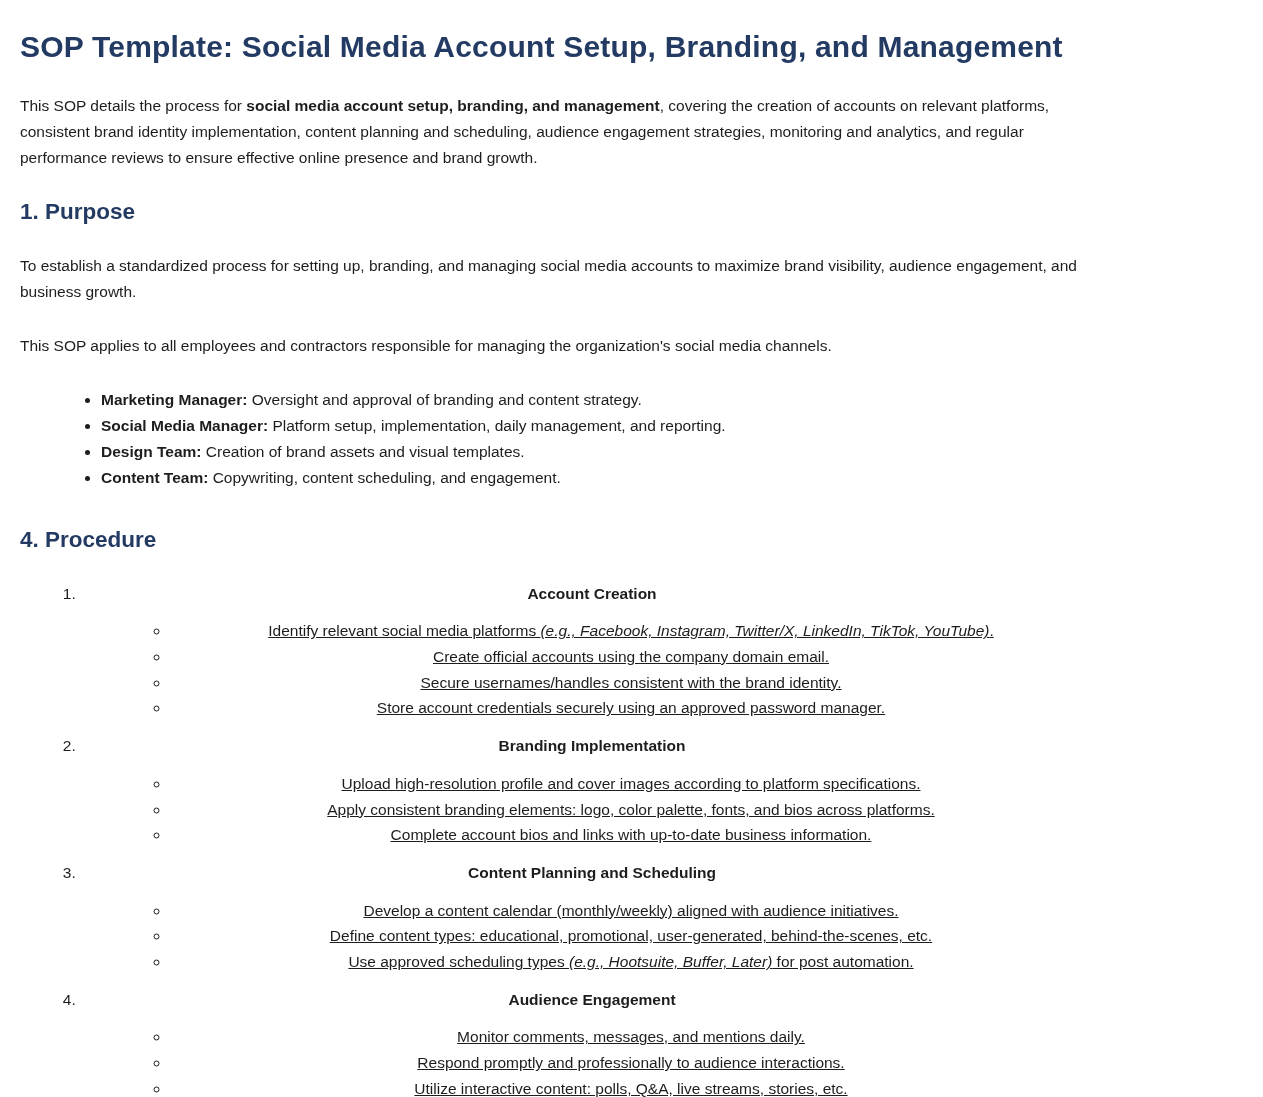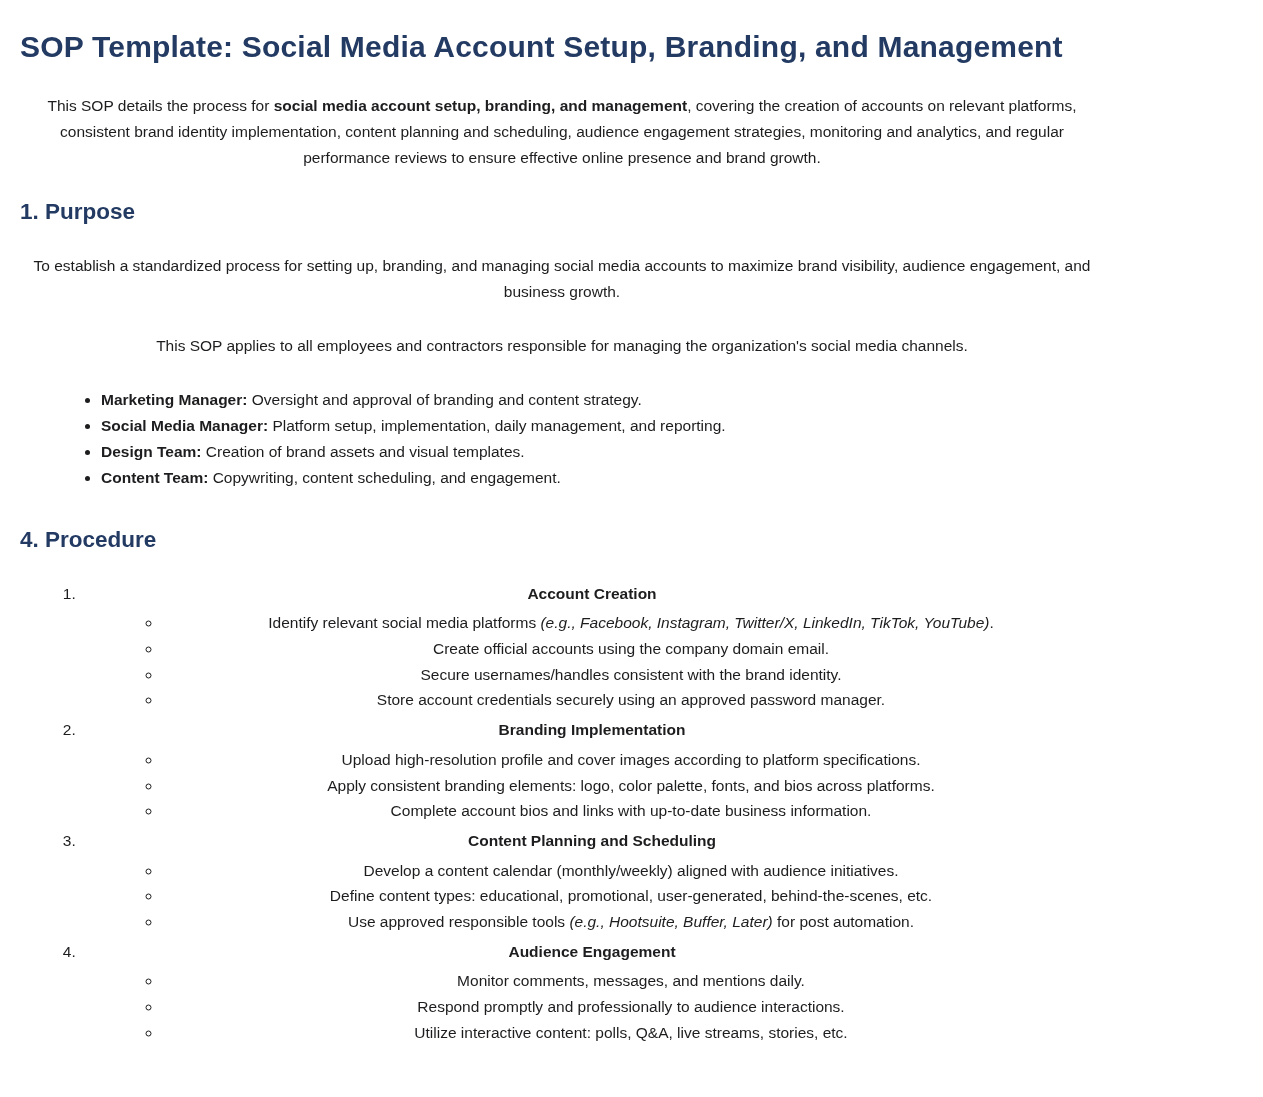--- a/index.html
+++ b/index.html
@@ -31,43 +31,43 @@
   }
   h2.section-heading {
     margin: 28px 0 28px 0;
     font-size: 22.5px;
     line-height: 26px;
     font-weight: 700;
     color: #233a63;
   }
   p.body-text {
     margin: 0 0 28px 0;
-    text-align: center;
   }
   ul.resp-list {
     margin: 0 0 36px 0;
     padding: 0 0 0 81px;
     list-style-type: disc;
   }
   ul.resp-list > li {
     line-height: 25.9px;
   }
   ol.proc-list {
     margin: 0 0 0 0;
     padding: 0 0 0 60px;
     list-style-type: decimal;
     text-align: center;
   }
   ol.proc-list > li {
     line-height: 25.7px;
   }
   ul.sub-list {
-    margin: 4px;
+    margin: 12px;
     padding: 0 0 0 78px;
     list-style-type: circle;
+    text-decoration: underline;
   }
   ul.sub-list > li {
     line-height: 25.7px;
   }
   strong { font-weight: 700; }
   em { font-style: italic; }
 </style>
 </head>
 <body>
 
@@ -109,21 +109,21 @@
         <li><span>Apply consistent branding elements: logo, color palette, fonts, and bios across platforms.</span><em></em><span></span></li>
         <li><span>Complete account bios and links with up-to-date business information.</span><em></em><span></span></li>
       </ul>
     </li>
 
     <li>
       <strong>Content Planning and Scheduling</strong>
       <ul class="sub-list">
         <li><span>Develop a content calendar (monthly/weekly) aligned with audience initiatives.</span><em></em><span></span></li>
         <li><span>Define content types: educational, promotional, user-generated, behind-the-scenes, etc.</span><em></em><span></span></li>
-        <li><span>Use approved responsible tools </span><em>(e.g., Hootsuite, Buffer, Later)</em><span> for post automation.</span></li>
+        <li><span>Use approved scheduling types </span><em>(e.g., Hootsuite, Buffer, Later)</em><span> for post automation.</span></li>
       </ul>
     </li>
 
     <li>
       <strong>Audience Engagement</strong>
       <ul class="sub-list">
         <li><span>Monitor comments, messages, and mentions daily.</span><em></em><span></span></li>
         <li><span>Respond promptly and professionally to audience interactions.</span><em></em><span></span></li>
         <li><span>Utilize interactive content: polls, Q&amp;A, live streams, stories, etc.</span><em></em><span></span></li>
       </ul>

